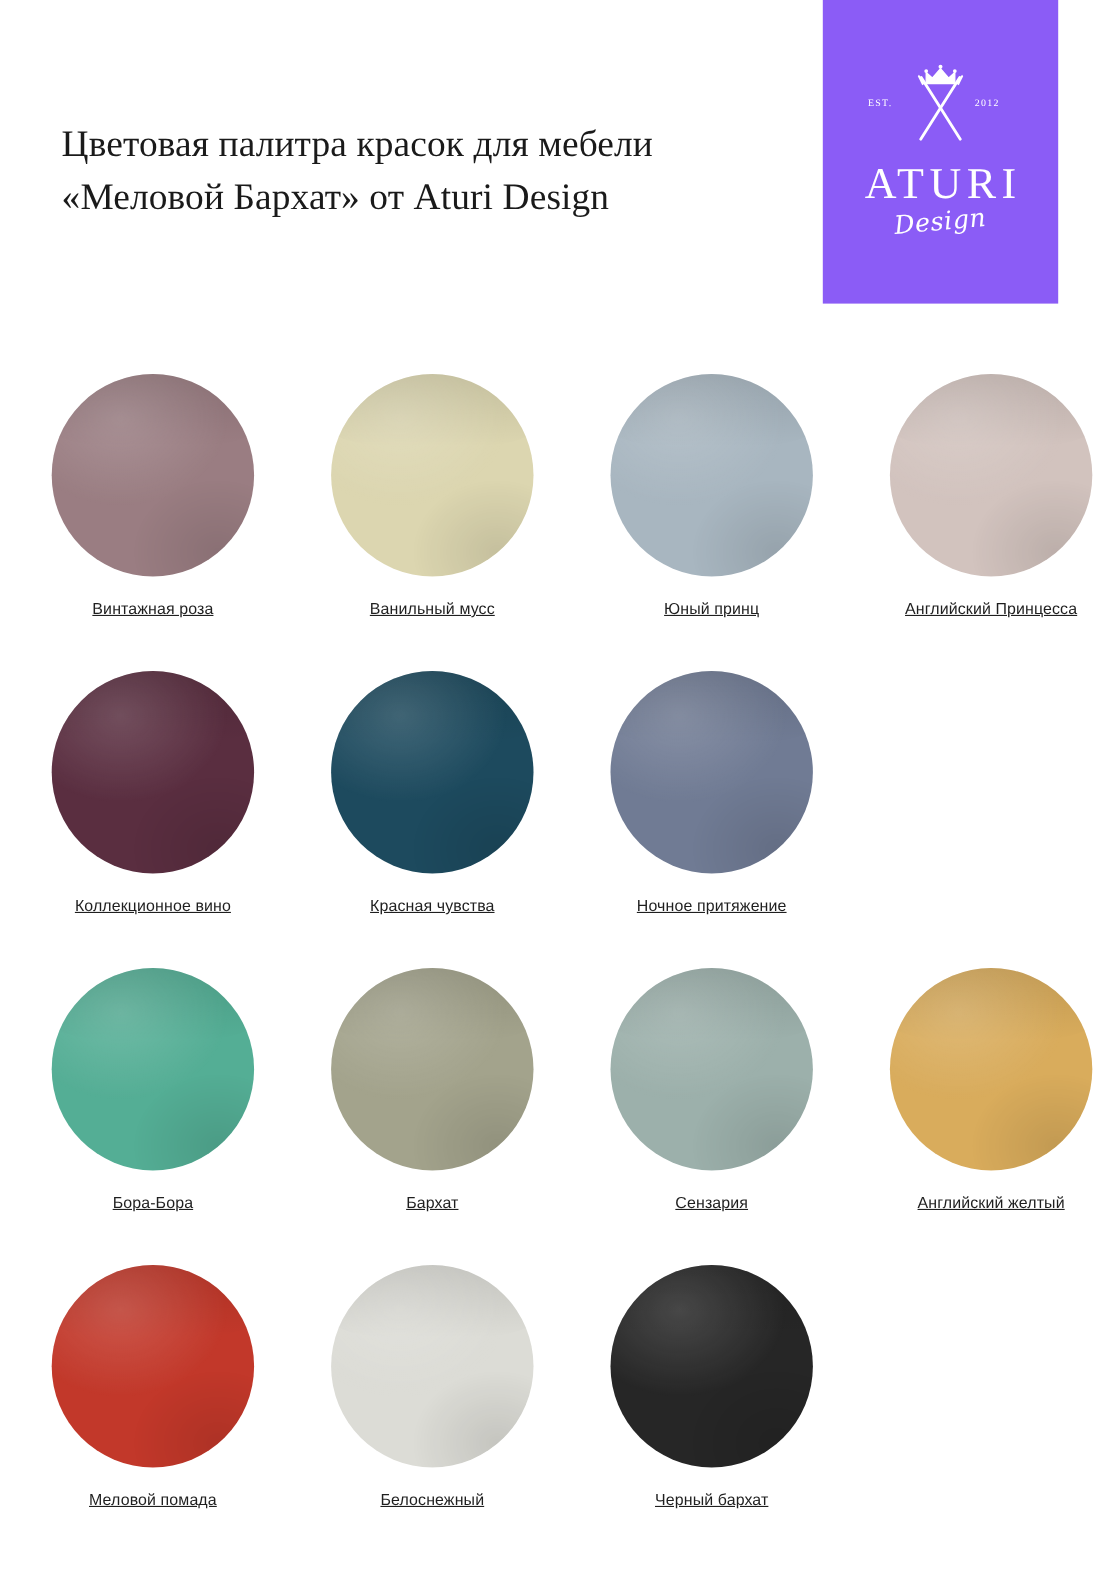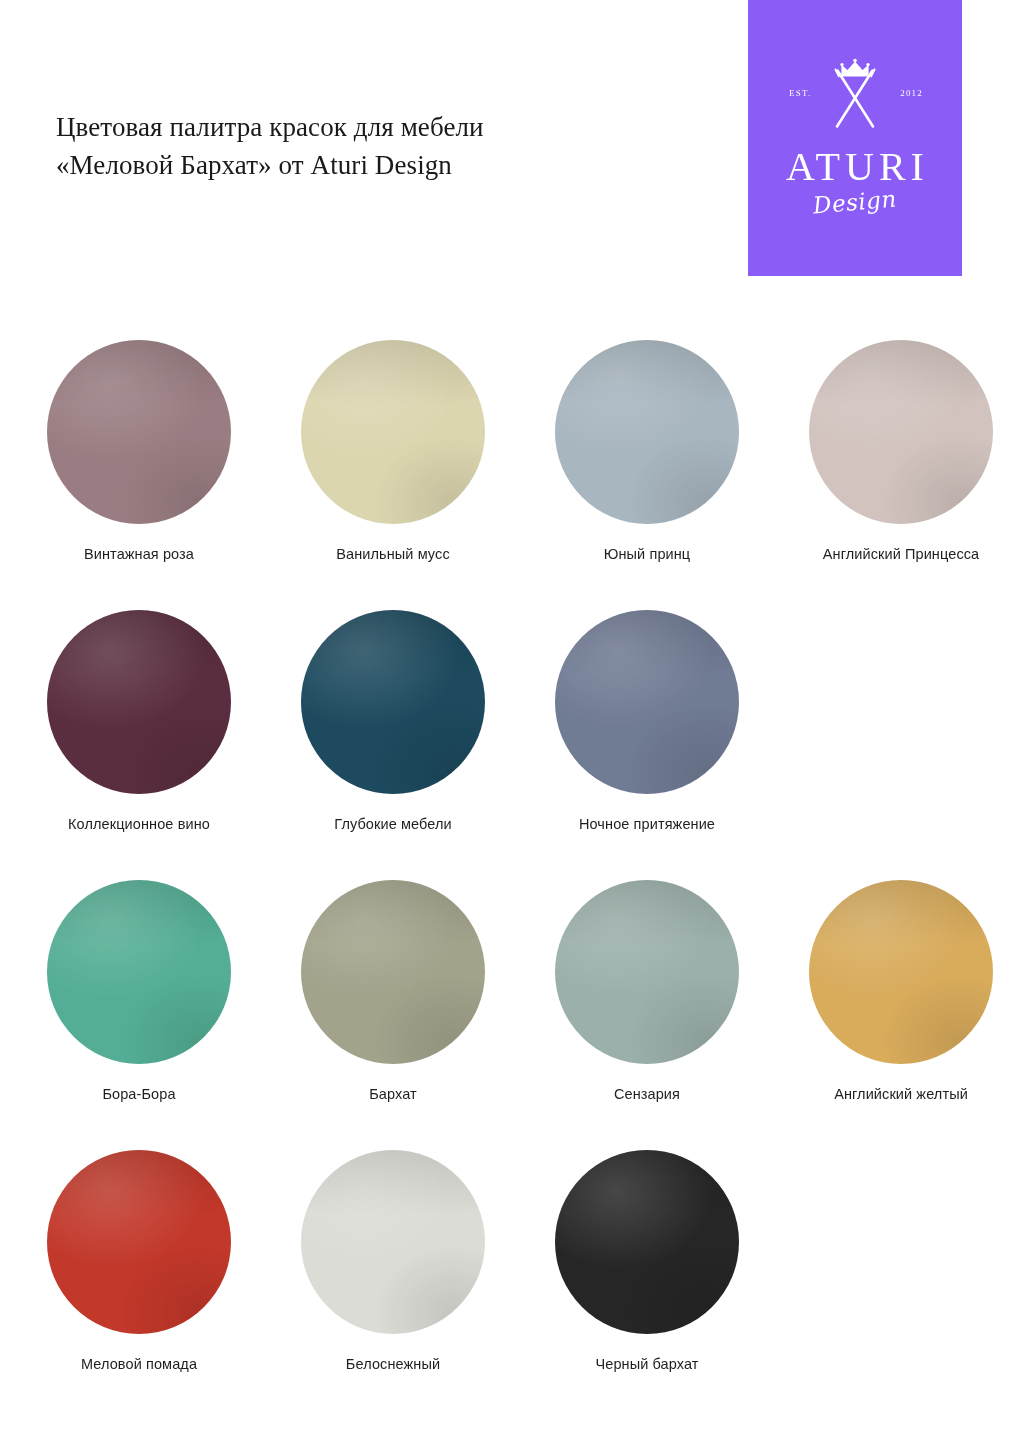--- a/index.html
+++ b/index.html
@@ -21,21 +21,21 @@
     height: 276px;
   }
   .title-block {
     position: absolute;
     left: 56px;
     top: 108px;
     width: 660px;
   }
   .title-line {
     font-family: "Liberation Serif", serif;
-    font-size: 27px;
+    font-size: 34px;
     line-height: 1.42;
     color: #1a1a1a;
     letter-spacing: 0.1px;
     white-space: nowrap;
   }
 
   .logo-box {
     position: absolute;
     left: 748px;
     top: 0;
@@ -63,21 +63,21 @@
     position: absolute;
     left: 4px;
     top: 33px;
     color: #ffffff;
     font-family: "Liberation Serif", serif;
     font-size: 9px;
     letter-spacing: 1.2px;
   }
   .logo-year {
     position: absolute;
-    right: 2px;
+    right: 16px;
     top: 33px;
     color: #ffffff;
     font-family: "Liberation Serif", serif;
     font-size: 9px;
     letter-spacing: 1.2px;
     text-align: center;
   }
   .logo-word {
     color: #ffffff;
     font-family: "Liberation Serif", serif;
@@ -148,20 +148,21 @@
     background: linear-gradient(to bottom, rgba(0,0,0,0.22), rgba(0,0,0,0));
     opacity: 0.55;
   }
   .label {
     margin-top: 22px;
     font-size: 14.5px;
     color: #1f1f1f;
     text-align: center;
     letter-spacing: 0.1px;
     white-space: nowrap;
+    text-decoration: underline;
   }
 </style>
 </head>
 <body>
 
 <div class="header">
 
   <div class="title-block">
     <div class="title-line">Цветовая палитра красок для мебели</div>
     <div class="title-line">«Меловой Бархат» от Aturi Design</div>
@@ -235,21 +236,21 @@
           <div class="edge"></div>
         </div>
         <div class="label">Коллекционное вино</div>
       </div>
       <div class="cell">
         <div class="swatch" style="background: rgb(29, 74, 94);">
           <div class="topshade"></div>
           <div class="sheen"></div>
           <div class="edge"></div>
         </div>
-        <div class="label">Глубокие мебели</div>
+        <div class="label">Красная чувства</div>
       </div>
       <div class="cell">
         <div class="swatch" style="background: rgb(112, 123, 148);">
           <div class="topshade"></div>
           <div class="sheen"></div>
           <div class="edge"></div>
         </div>
         <div class="label">Ночное притяжение</div>
       </div>
     </div>

